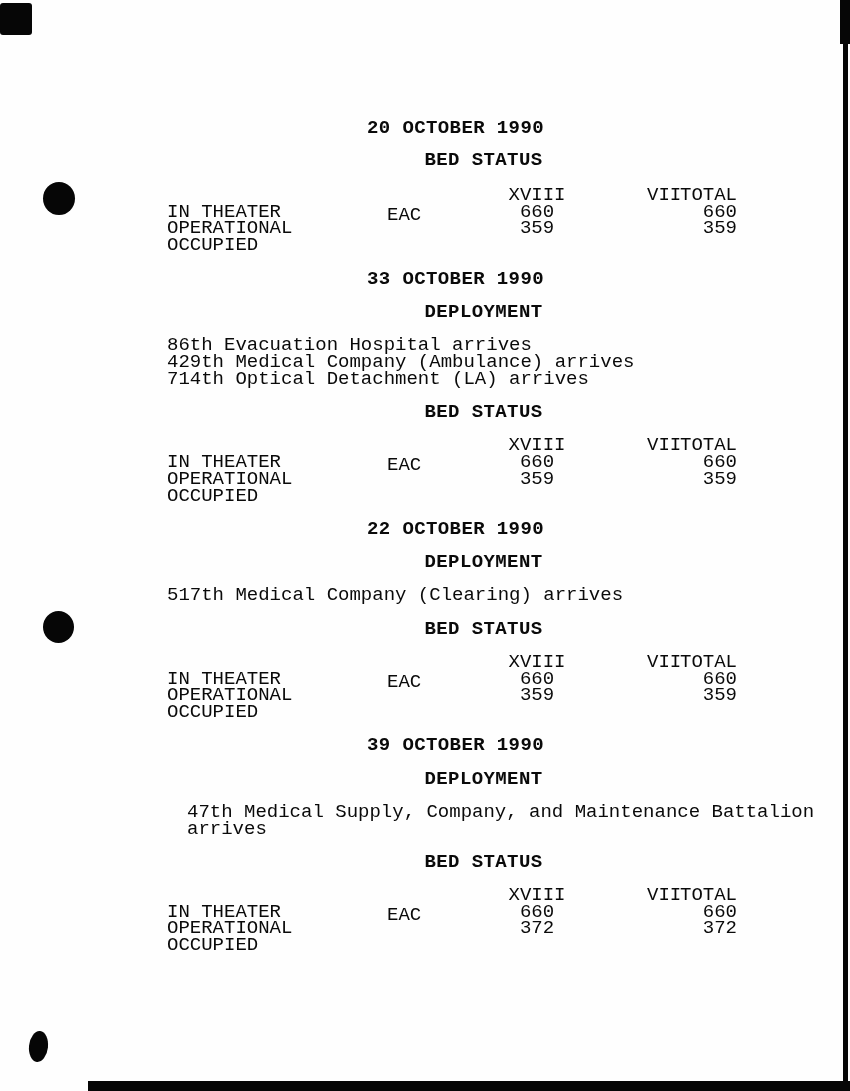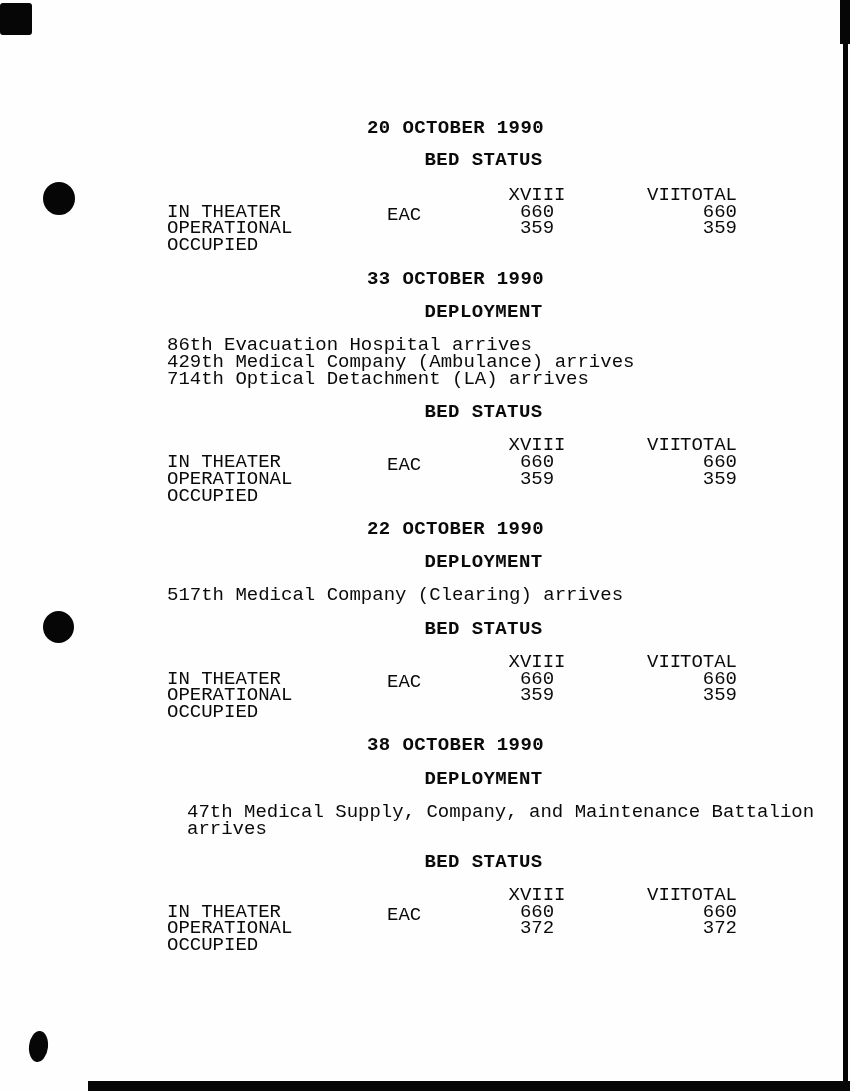--- a/index.html
+++ b/index.html
@@ -113,21 +113,21 @@
   </div>
   <div class="line" style="top:686px">
     <span class="c rowlabel">OPERATIONAL</span>
     <span class="c col-xviii">359</span>
     <span class="c col-total">359</span>
   </div>
   <div class="line" style="top:703px">
     <span class="c rowlabel">OCCUPIED</span>
   </div>
 
-  <div class="line date" style="top:736px">38 OCTOBER 1990</div>
+  <div class="line date" style="top:736px">39 OCTOBER 1990</div>
   <div class="line seclabel" style="top:770px">DEPLOYMENT</div>
   <div class="line indent7" style="top:803px">47th Medical Supply, Company, and Maintenance Battalion</div>
   <div class="line indent7" style="top:820px">arrives</div>
   <div class="line seclabel" style="top:853px">BED STATUS</div>
 
   <div class="line" style="top:886px">
     <span class="c col-eac">EAC</span>
     <span class="c col-xviii">XVIII</span>
     <span class="c col-vii">VII</span>
     <span class="c col-total">TOTAL</span>

